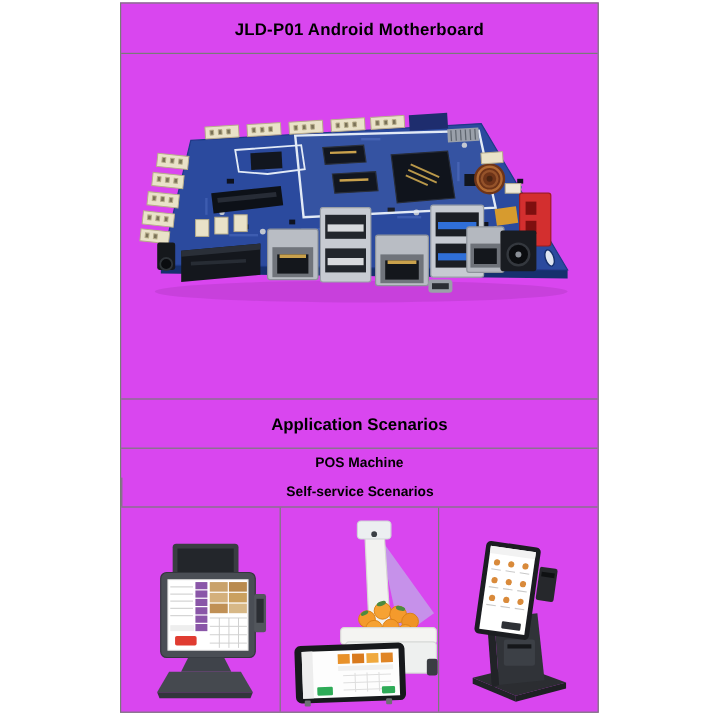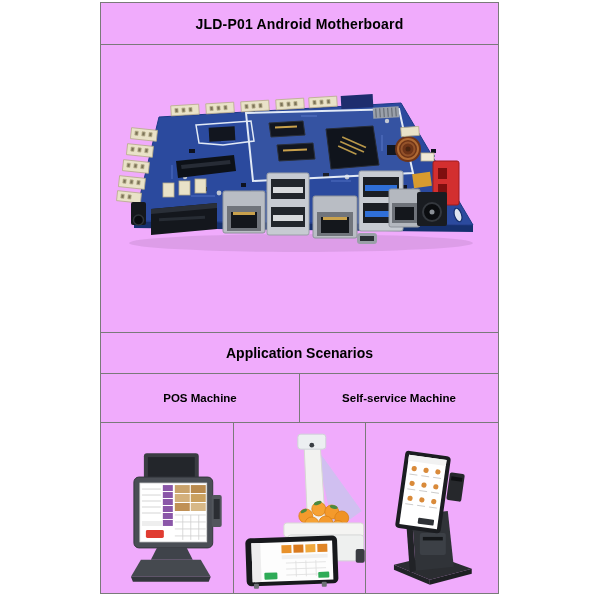--- a/index.html
+++ b/index.html
@@ -2,37 +2,37 @@
 <html><head>
 <meta charset="utf-8">
 <style>
   html,body{margin:0;padding:0;background:#ffffff;}
   .page{
     position:relative;width:600px;height:600px;background:#ffffff;
     font-family:"Liberation Sans",sans-serif;color:#000;overflow:hidden;
   }
   .doc-table{
     position:absolute;left:100px;top:2px;width:397px;
-    border:1px solid #7a7a7a;background:#f0abfc;
+    border:1px solid #7a7a7a;background:#d946ef;
   }
   .row{box-sizing:border-box;}
   .row-title{
     height:42px;border-bottom:1px solid #7a7a7a;
     display:flex;align-items:center;justify-content:center;
     font-size:14px;font-weight:bold;letter-spacing:.2px;
   }
   .row-photo{height:288px;border-bottom:1px solid #7a7a7a;display:flex;align-items:center;justify-content:center;overflow:hidden;}
   .row-photo svg{display:block;}
   .row-section{
     height:41px;border-bottom:1px solid #7a7a7a;
     display:flex;align-items:center;justify-content:center;
     font-size:14px;font-weight:bold;
   }
   .row-cols{display:flex;border-bottom:1px solid #7a7a7a;}
-  .row-headers{height:49px;}
+  .row-headers{height:49px;flex-direction:column;}
   .row-images{height:170px;border-bottom:none;}
   .cell{
     flex:1 1 0;box-sizing:border-box;min-width:0;
     display:flex;align-items:center;justify-content:center;
     text-align:center;overflow:hidden;
   }
   .cell + .cell{border-left:1px solid #7a7a7a;}
   .col-header{font-size:11.5px;font-weight:bold;line-height:1.45;}
   .wrap-narrow{display:inline-block;max-width:76px;}
   .scenario-img svg{display:block;}
@@ -280,21 +280,21 @@
 
     <div class="row row-section">
       <span>Application Scenarios</span>
     </div>
 
     <div class="row row-cols row-headers">
       <div class="cell col-header">
         <span>POS Machine</span>
       </div>
       <div class="cell col-header">
-        <span>Self-service Machine</span>
+        <span>Self-service Scenarios</span>
       </div>
     </div>
 
     <div class="row row-cols row-images">
 
       <div class="cell scenario-img">
         <svg width="132" height="170" viewBox="0 0 132 170">
 
           <rect x="43" y="30" width="55" height="30" rx="3" fill="#3a3d42"></rect>
           <rect x="47" y="34" width="47" height="22" fill="#23262b"></rect>

